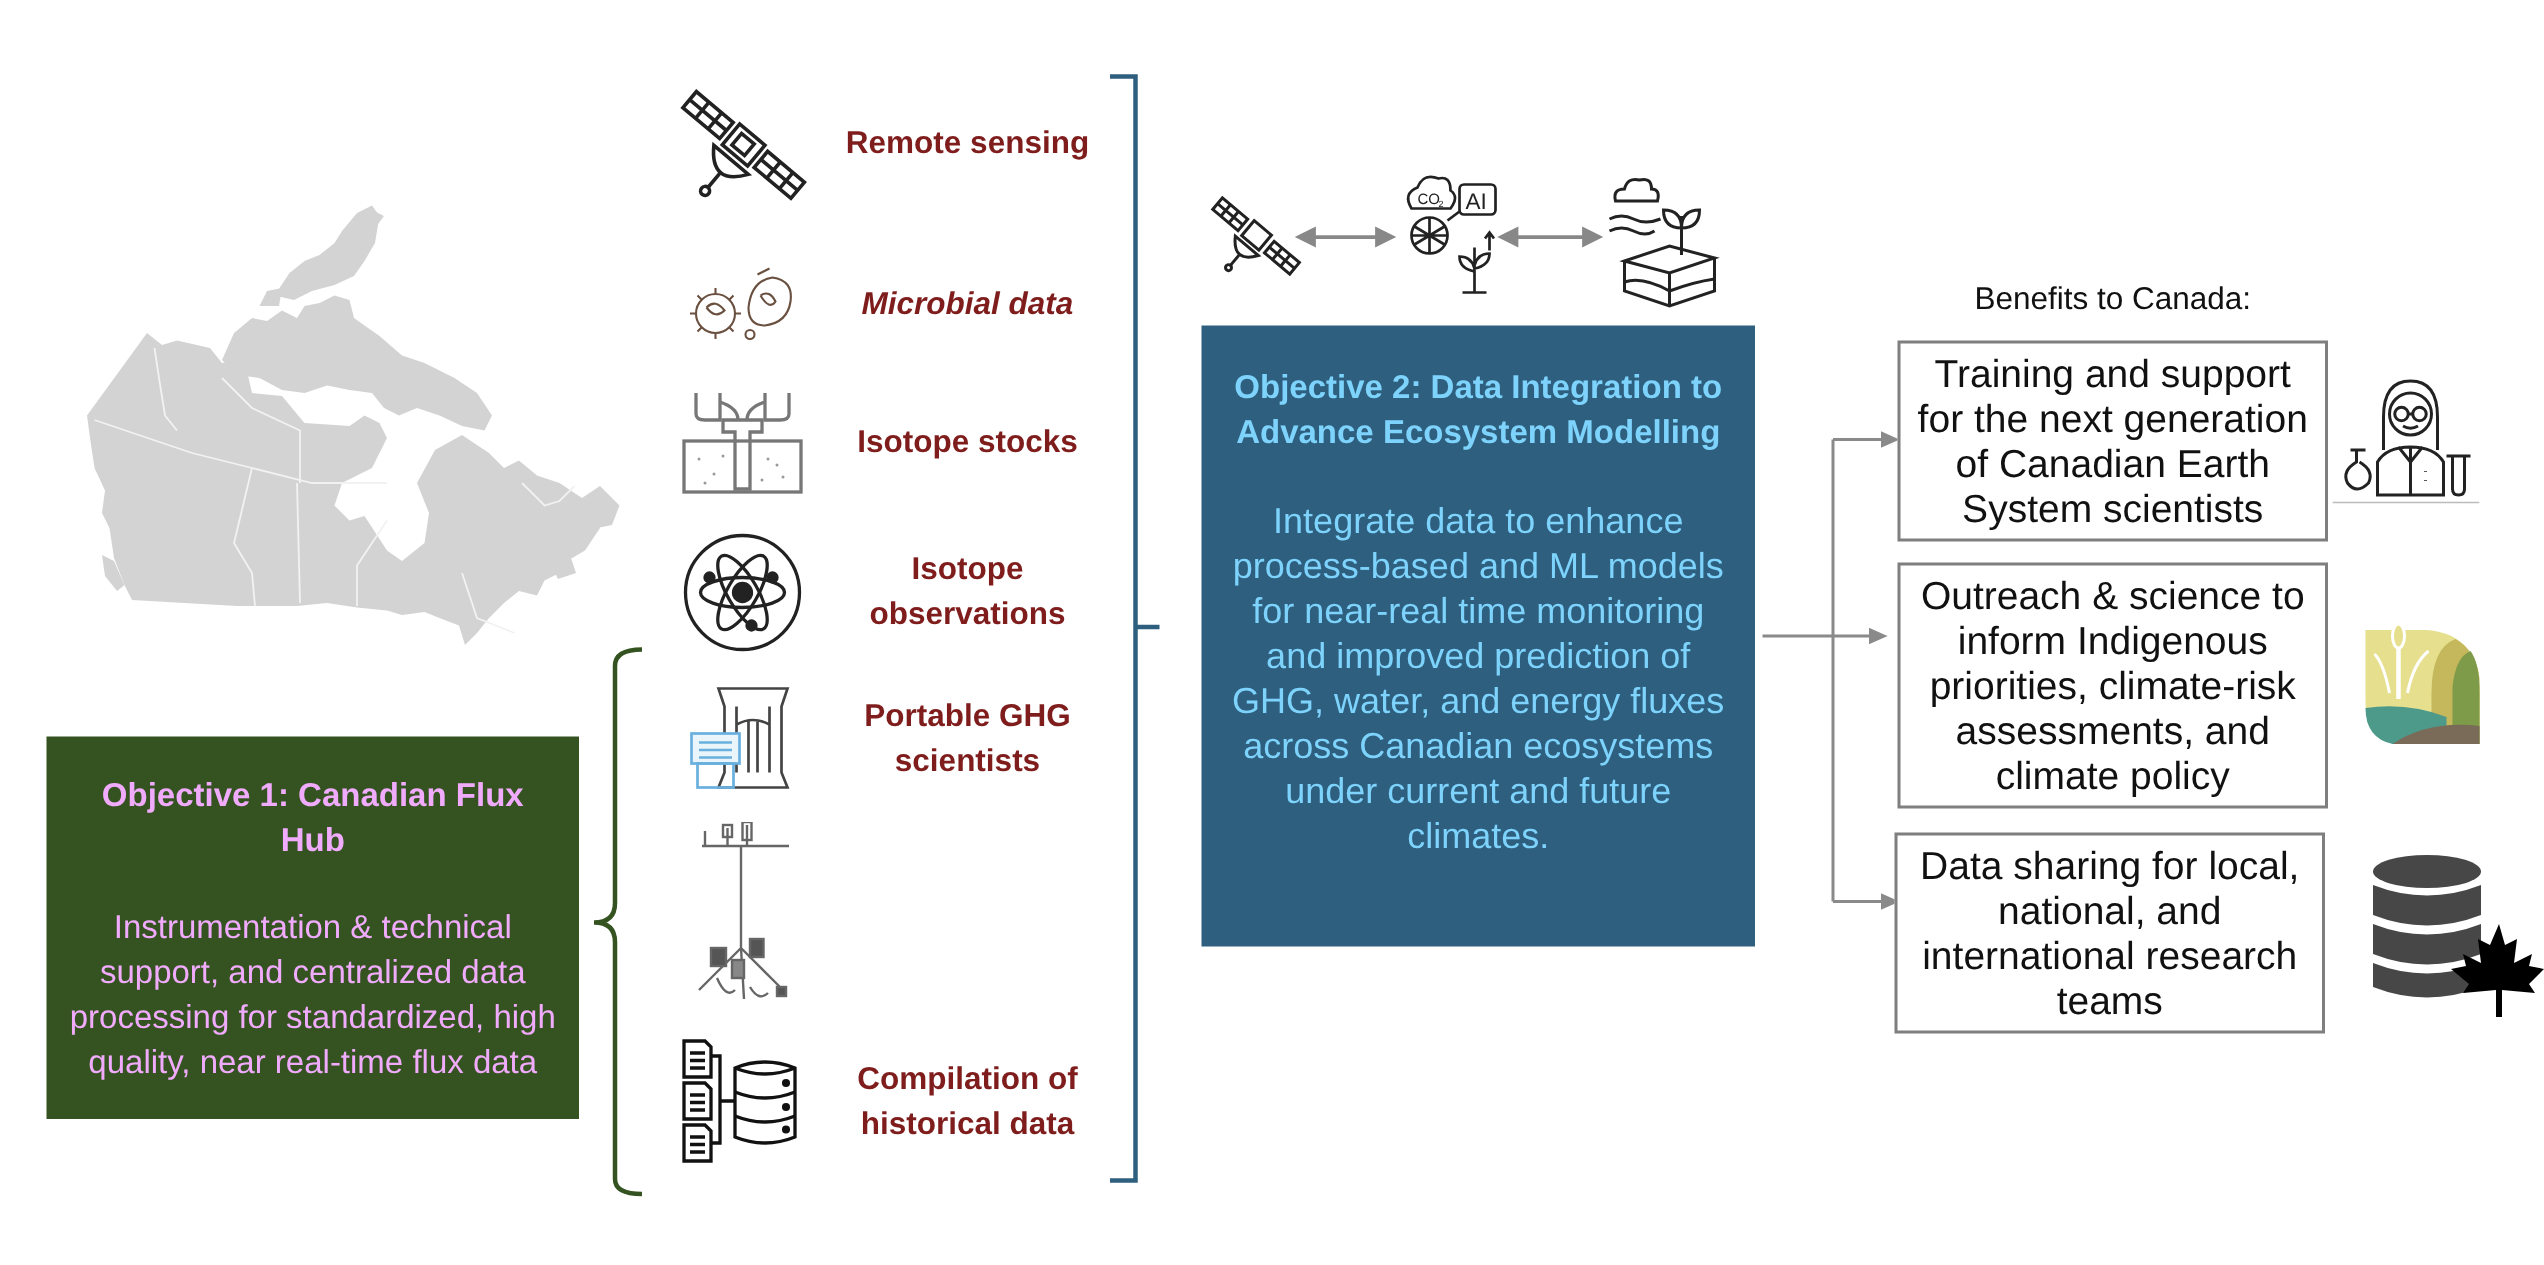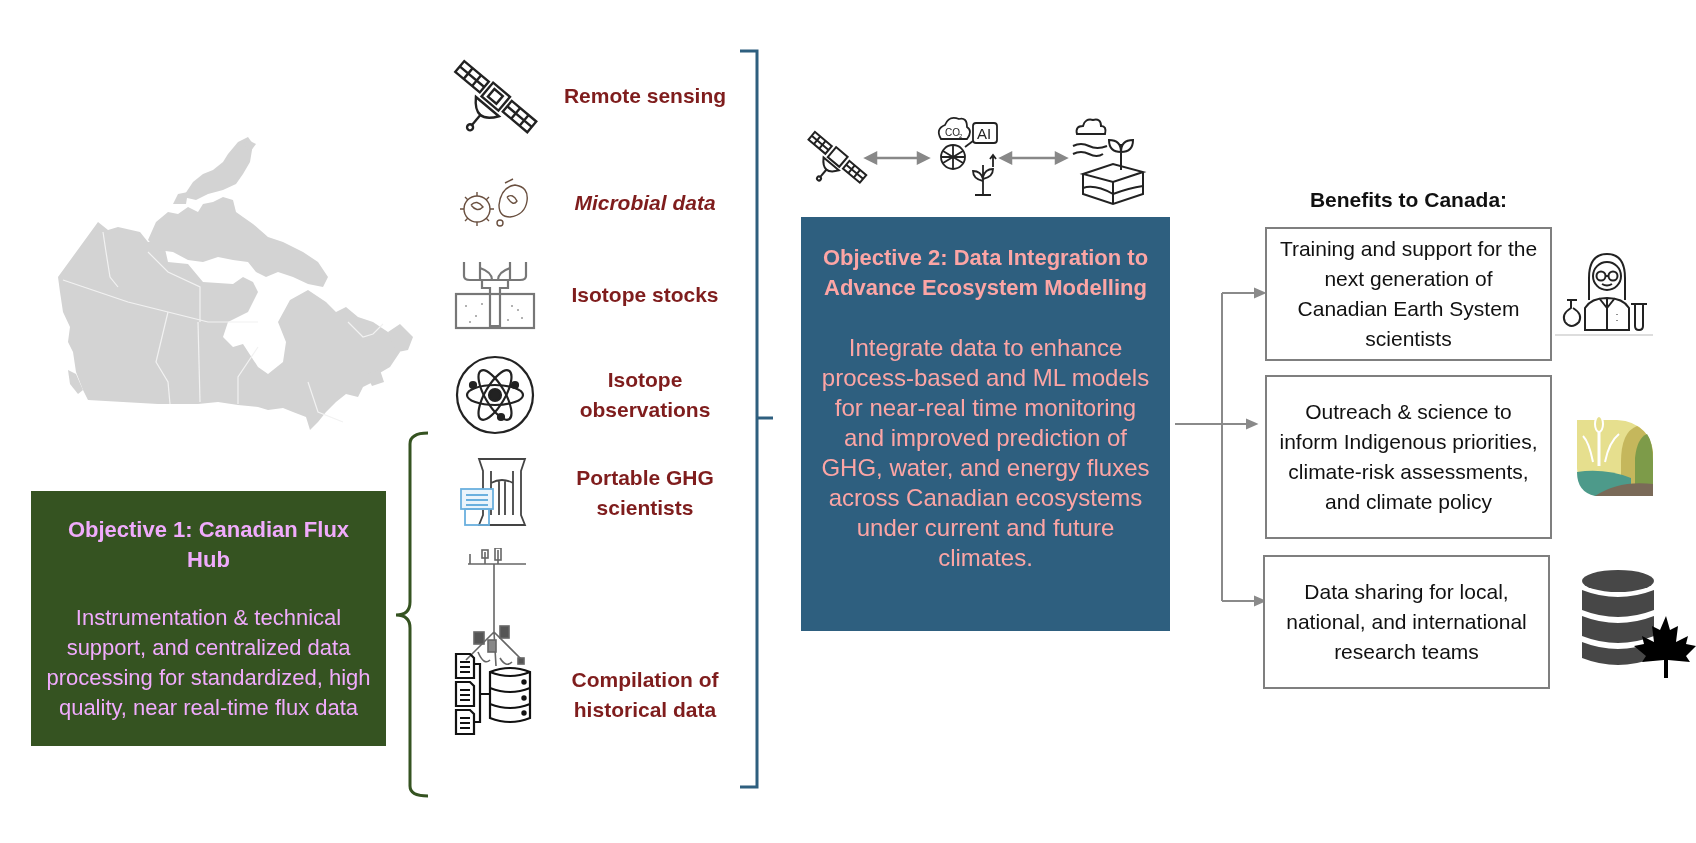--- a/index.html
+++ b/index.html
@@ -17,31 +17,31 @@
   
   #green-brace { left:390px; top:430px; width:44px; height:370px; }
   #blue-bracket { left:735px; top:48px; width:40px; height:742px; }
   
   .src { position:absolute; left:440px; width:300px; display:flex; align-items:center; }
   .src .ico { width:110px; height:100%; display:flex; align-items:center; justify-content:center; }
   .src .lbl { flex:1; text-align:center; font-weight:bold; font-size:21px; line-height:30px; color:#7f1d1d; }
   
   #icon-row { left:800px; top:110px; width:370px; height:100px; }
   
-  .obj2 { left:801px; top:217px; width:369px; height:414px; background:#2e5f7f; color:#fca5a5;
+  .obj2 { left:801px; top:217px; width:369px; height:414px; background:#2e5f7f; color:#7dd3fc;
           box-sizing:border-box; padding:26px 16px; text-align:center; }
   .obj2 .title { font-weight:bold; font-size:22px; line-height:30px; }
   .obj2 .body { font-size:24px; line-height:30px; margin-top:30px; }
   
   #benefit-arrows { left:1170px; top:280px; width:110px; height:340px; }
   
-  .benefits-heading { left:1265px; top:185px; width:287px; text-align:center; font-weight:bold;
+  .benefits-heading { left:1265px; top:185px; width:287px; text-align:center; font-weight:normal;
           font-size:21px; line-height:30px; }
   .bbox { position:absolute; border:2px solid #7f7f7f; box-sizing:border-box; background:#fff;
-          text-align:center; font-size:21px; line-height:30px; display:flex; align-items:center;
+          text-align:center; font-size:26px; line-height:30px; display:flex; align-items:center;
           justify-content:center; padding:16px 10px; }
   .side-ico { position:absolute; }
 </style>
 </head>
 <body>
 
 <svg id="map" class="abs" viewBox="0 0 390 325">
   <g fill="#d3d3d3" stroke="none">
 
     <path d="M30 165 L70 110 L80 118 L90 115 L112 120 L120 130 L135 128 L140 150 L160 152 L175 170 L205 172 L215 165 L225 170 L230 180 L220 200 L200 210 L195 225 L205 235 L215 232 L230 255 L240 262 L255 250 L258 230 L250 210 L262 188 L280 178 L298 190 L308 200 L318 195 L330 205 L345 210 L360 220 L368 228 L372 240 L362 255 L350 262 L345 270 L335 275 L330 285 L318 282 L308 290 L298 300 L290 310 L282 318 L278 305 L265 300 L255 296 L240 298 L230 295 L210 293 L190 290 L170 292 L130 292 L95 290 L60 288 L55 278 L48 260 L45 240 L40 230 L42 215 L35 200 L32 180 Z"></path>
@@ -177,21 +177,21 @@
       <path d="M34 16 L34 84 M34 84 L6 112 M34 84 L62 112 M34 84 L36 118"></path>
       <rect x="14" y="84" width="10" height="12" fill="#555"></rect>
         <rect x="40" y="78" width="9" height="12" fill="#555"></rect>
       <rect x="28" y="92" width="8" height="12" fill="#888"></rect>
         <rect x="58" y="110" width="6" height="6" fill="#555"></rect>
       <path d="M18 104 Q24 118 30 112 M40 110 Q46 120 52 114"></path>
     </svg>
   </span>
 </div>
 
-<div class="src" style="top:645px;height:100px;">
+<div class="src" style="top:685px;height:100px;">
   <span class="ico">
     <svg width="86" height="90" viewBox="0 0 86 90" fill="none" stroke="#111" stroke-width="2.2">
       <path d="M4 4 L18 4 L22 8 L22 28 L4 28 Z M8 12 L18 12 M8 17 L18 17 M8 22 L18 22"></path>
       <path d="M4 32 L18 32 L22 36 L22 56 L4 56 Z M8 40 L18 40 M8 45 L18 45 M8 50 L18 50"></path>
       <path d="M4 60 L18 60 L22 64 L22 84 L4 84 Z M8 68 L18 68 M8 73 L18 73 M8 78 L18 78"></path>
       <path d="M22 14 L28 14 L28 72 L22 72 M28 44 L38 44"></path>
       <path d="M38 22 Q58 14 78 22 L78 68 Q58 76 38 68 Z"></path>
       <path d="M38 22 Q58 30 78 22 M38 38 Q58 46 78 38 M38 54 Q58 62 78 54"></path>
       <circle cx="72" cy="32" r="1.6" fill="#111"></circle>
         <circle cx="72" cy="48" r="1.6" fill="#111"></circle>

